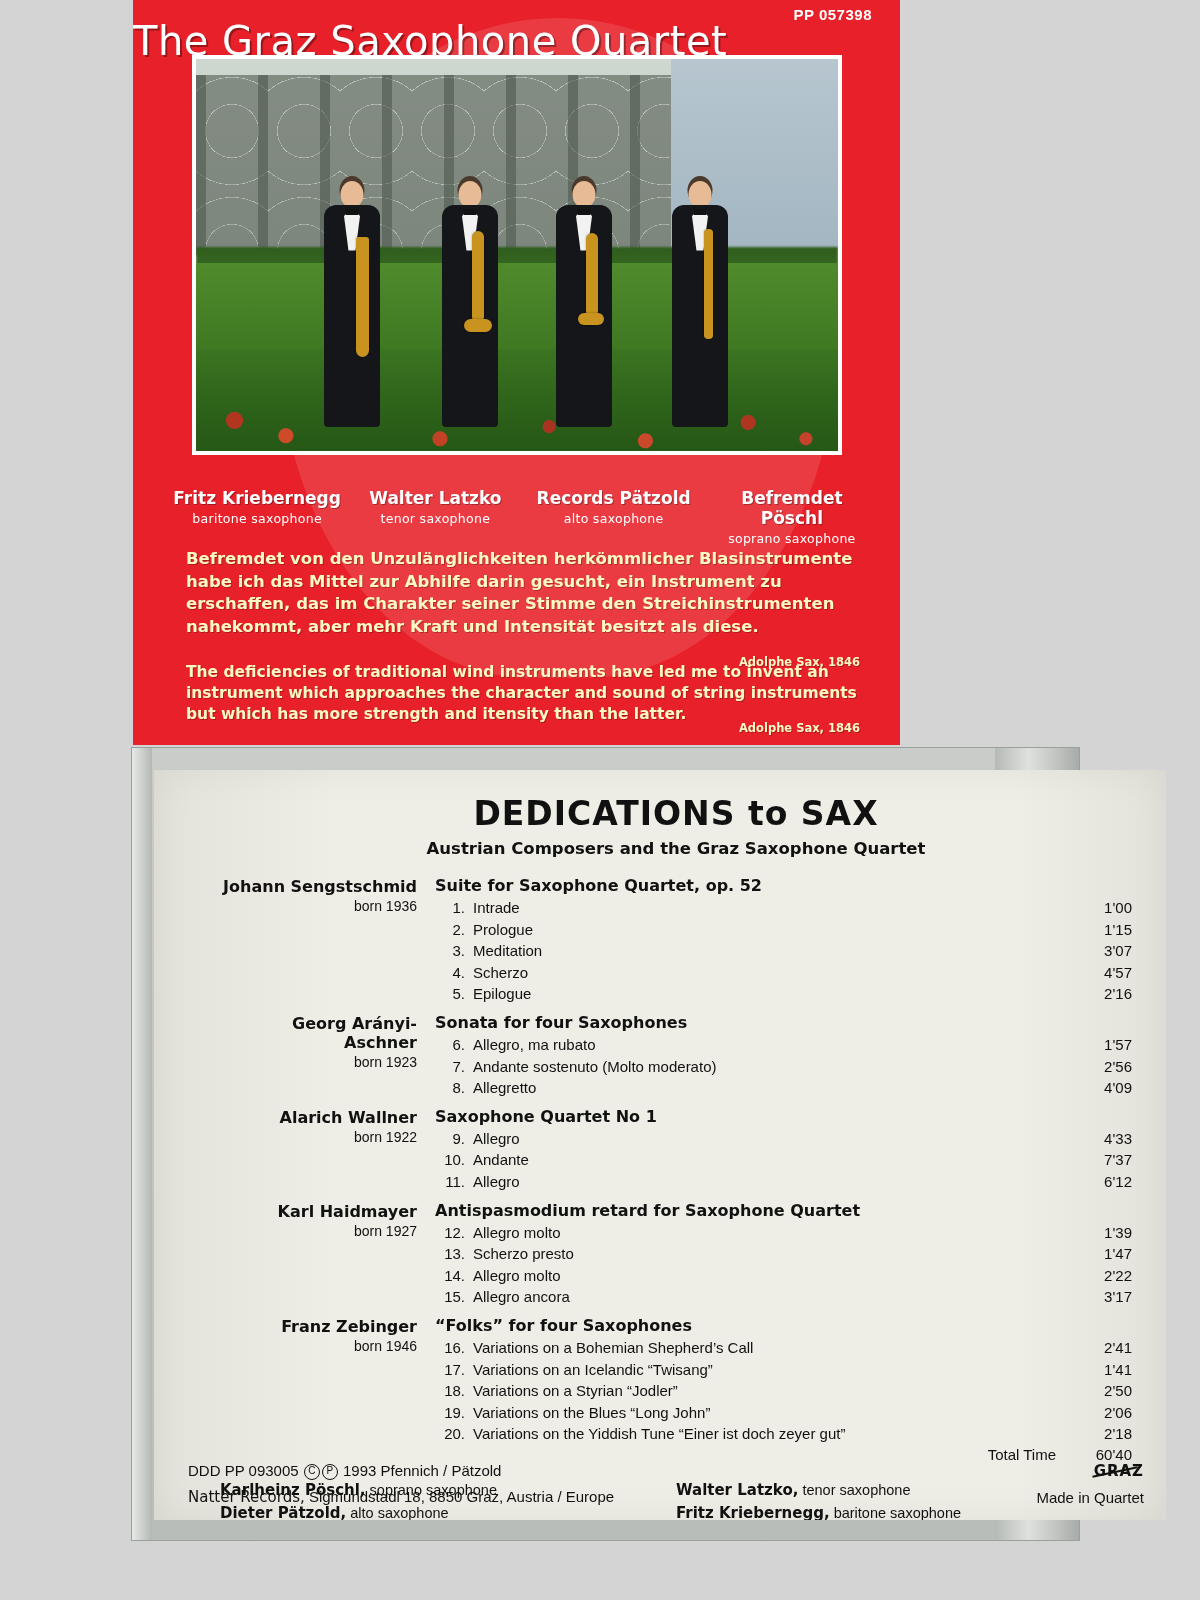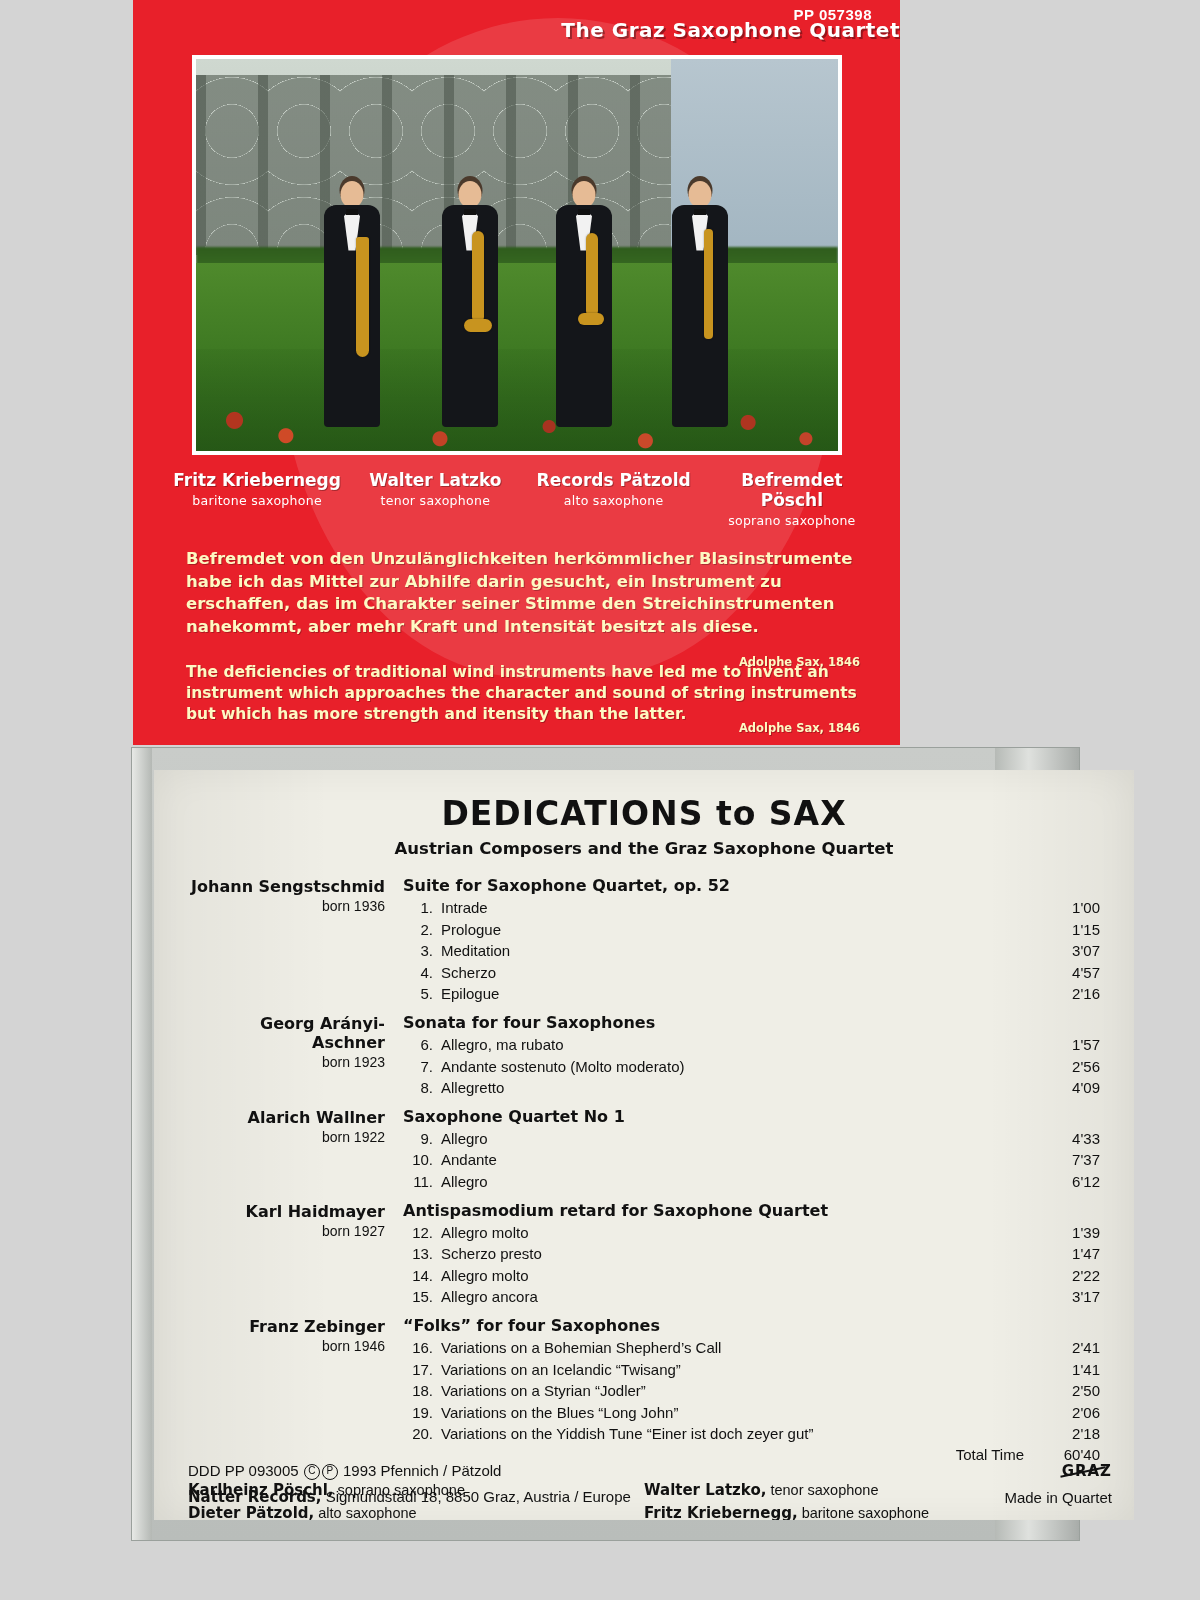--- a/index.html
+++ b/index.html
@@ -28,25 +28,25 @@
     background:rgba(255,255,255,0.12);
     pointer-events:none;
   }
   #catalog-no{
     position:absolute;right:28px;top:6px;
     color:#fff;font-size:15px;font-weight:bold;
     letter-spacing:.5px;
   }
   #ensemble-title{
     position:absolute;left:0;right:0;top:18px;
-    text-align:right;
+    text-align:left;
     color:#fff;
     font-family:"DejaVu Sans", sans-serif;
-    font-weight:bold;
-    font-size:20px;
+    font-weight:normal;
+    font-size:40px;
     letter-spacing:.5px;
     text-shadow:2px 2px 0 rgba(0,0,0,.35);
   }
   #photo-frame{
     position:absolute;
     left:59px; top:55px;
     width:650px; height:400px;
     border:4px solid #ffffff;
     box-sizing:border-box;
     overflow:hidden;
@@ -117,21 +117,21 @@
   }
   .player .bowtie{
     position:absolute;left:50%;top:28px;transform:translateX(-50%);
     width:12px;height:6px;background:#111;
   }
   .sax{
     position:absolute;background:#c8941f;border-radius:6px;
     box-shadow:0 0 2px rgba(0,0,0,.4);
   }
   #names-row{
-    position:absolute;left:40px;right:24px;top:470px;
+    position:absolute;left:40px;right:24px;top:488px;
     display:flex;justify-content:space-between;
     color:#ffffff;
     font-family:"DejaVu Sans", sans-serif;
     gap:10px;
   }
   #names-row .member{text-align:center;width:25%;}
   #names-row .mname{font-weight:bold;font-size:17px;text-shadow:1px 1px 0 rgba(0,0,0,.3);}
   #names-row .minst{font-size:12.5px;margin-top:3px;letter-spacing:.3px;}
   .quote{
     position:absolute;left:53px;right:40px;
@@ -165,20 +165,21 @@
     background:linear-gradient(90deg,#b6bab6,#dfe1de 40%,#a8aca9);
   }
   #tray-card{
     position:absolute;
     left:22px; top:22px;
     width:980px; height:750px;
     background:#efeee6;
     box-shadow:inset 0 0 40px rgba(0,0,0,.06);
     overflow:hidden;
     color:#111;
+    padding-left:32px;
   }
   #tray-card .paper-shade{
     position:absolute;inset:0;
     background:linear-gradient(90deg, rgba(0,0,0,.05), rgba(0,0,0,0) 18%, rgba(0,0,0,0) 85%, rgba(0,0,0,.05));
     pointer-events:none;
   }
   #album-title{
     text-align:center;
     font-family:"DejaVu Sans", sans-serif;
     font-weight:bold;
@@ -218,21 +219,21 @@
     margin-top:16px;padding:0 34px;
     display:flex;flex-wrap:wrap;
   }
   .perf{width:50%;font-size:14.5px;line-height:1.5;}
   .perf b{font-family:"DejaVu Sans", sans-serif;font-size:15px;}
   #footer{
     position:absolute;left:34px;right:22px;bottom:14px;
   }
   #footer-top{display:flex;justify-content:space-between;align-items:flex-end;font-size:15px;}
   #footer-bottom{display:flex;justify-content:space-between;align-items:flex-end;font-size:15px;margin-top:8px;}
-  #label-name{font-family:"DejaVu Sans", sans-serif;font-weight:bold;margin-top:44px;}
+  #label-name{font-family:"DejaVu Sans", sans-serif;font-weight:normal;margin-top:44px;}
   .graz-logo{
     font-family:"DejaVu Sans", sans-serif;font-weight:bold;font-size:15px;
     letter-spacing:1px;position:relative;
   }
   .graz-logo .slash{
     position:absolute;left:-2px;top:50%;width:46px;height:2px;background:#111;
     transform:rotate(-12deg);
   }
   .cp-mark{
     display:inline-block;border:1.4px solid #111;border-radius:50%;

